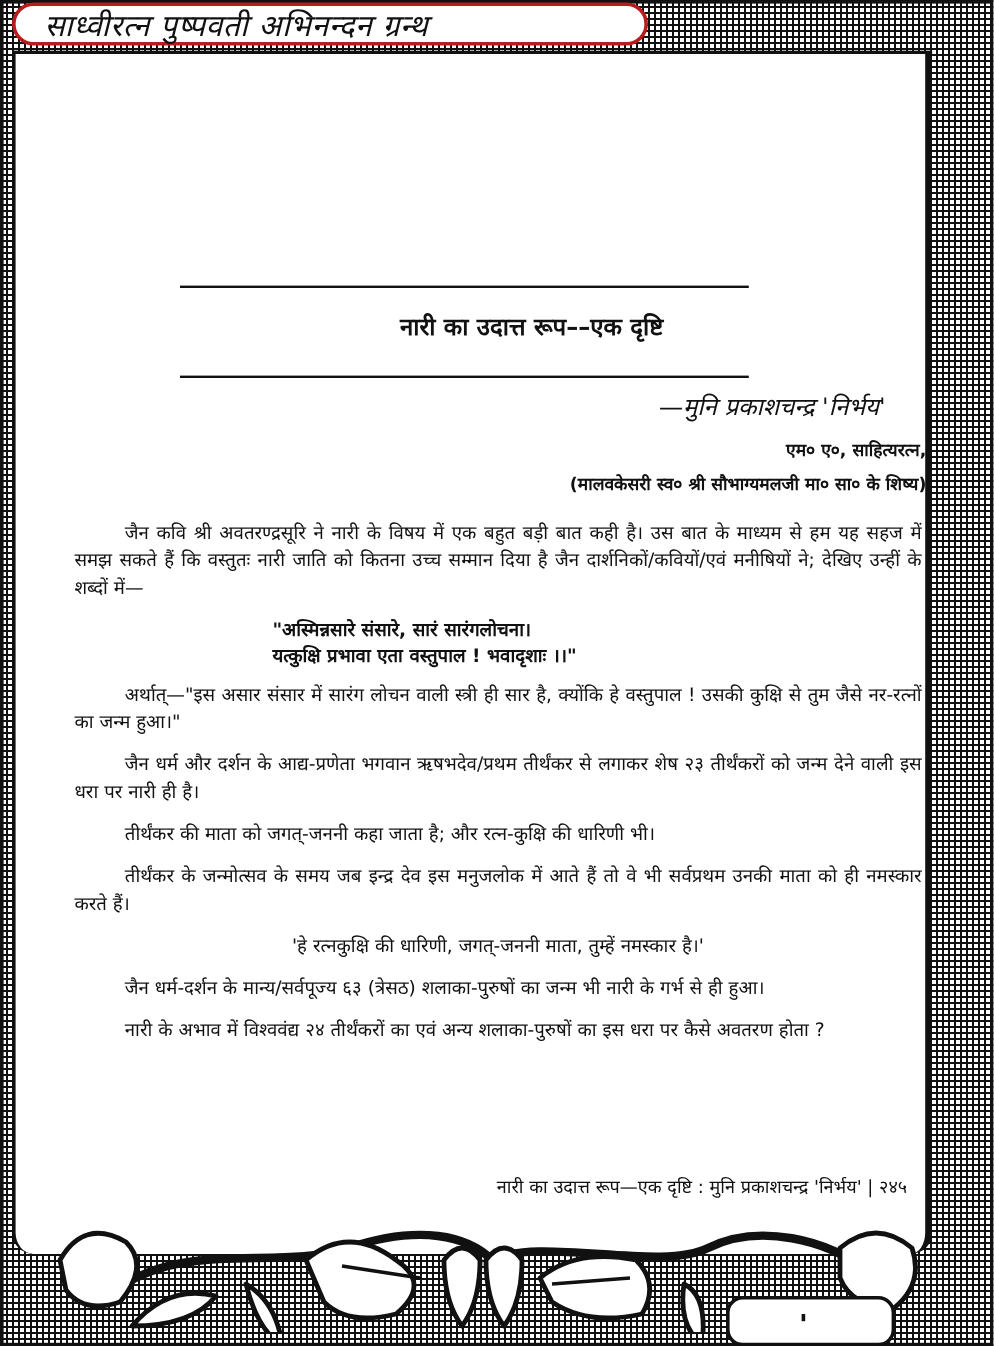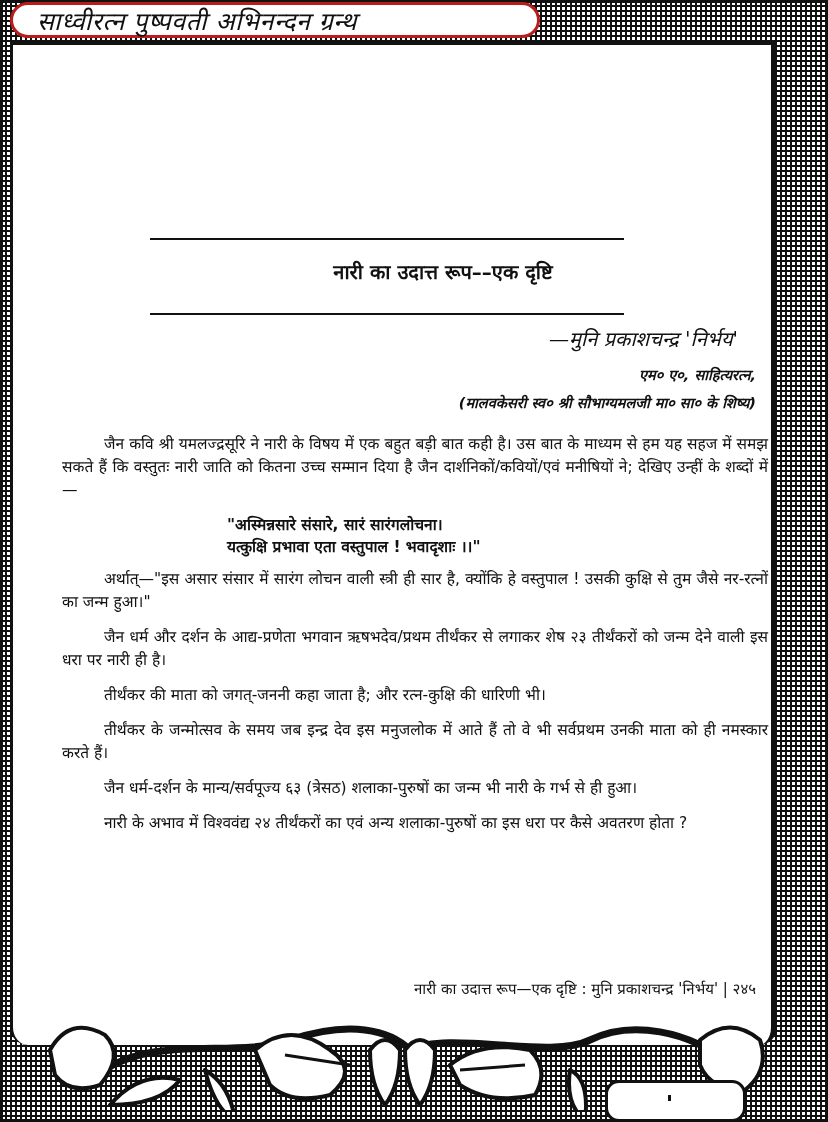--- a/index.html
+++ b/index.html
@@ -62,23 +62,23 @@
       top: 258px; text-align: center;
       font-family: "DejaVu Sans", sans-serif;
       font-weight: bold; font-size: 20px; margin-left: 48px;
     }
     .author {
       position: absolute; right: 90px; top: 325px;
       font-family: "DejaVu Serif", serif;
       font-style: italic; font-size: 20px;
     }
     .credential {
-      position: absolute; right: 72px;
+      position: absolute; right: 56px;
       font-family: "DejaVu Sans", sans-serif;
-      font-weight: bold; font-size: 14.5px; font-style: italic;
+      font-weight: bold; font-size: 14.5px;
     }
     .body-text {
       position: absolute; left: 62px; width: 706px;
       font-family: "DejaVu Sans", sans-serif;
       font-size: 15.5px; line-height: 23px;
       text-align: justify;
     }
     .body-text p { margin: 0 0 12px 0; text-indent: 42px; }
     .verse {
       text-align: left; text-indent: 0 !important;
@@ -118,27 +118,28 @@
 
 <div class="rule" style="left:150px; top:238px; width:474px;"></div>
 <div class="title">नारी का उदात्त रूप––एक दृष्टि</div>
 <div class="rule" style="left:150px; top:313px; width:474px;"></div>
 
 <div class="author">—मुनि प्रकाशचन्द्र 'निर्भय'</div>
 <div class="credential" style="top:364px;">एम० ए०, साहित्यरत्न,</div>
 <div class="credential" style="top:392px;">(मालवकेसरी स्व० श्री सौभाग्यमलजी मा० सा० के शिष्य)</div>
 
 <div class="body-text" style="top:433px;">
-  <p>जैन कवि श्री यमलज्द्रसूरि ने नारी के विषय में एक बहुत बड़ी बात कही है। उस बात के माध्यम से हम यह सहज में समझ सकते हैं कि वस्तुतः नारी जाति को कितना उच्च सम्मान दिया है जैन दार्शनिकों/कवियों/एवं मनीषियों ने; देखिए उन्हीं के शब्दों में—</p>
+  <p>जैन कवि श्री अवतरण्द्रसूरि ने नारी के विषय में एक बहुत बड़ी बात कही है। उस बात के माध्यम से हम यह सहज में समझ सकते हैं कि वस्तुतः नारी जाति को कितना उच्च सम्मान दिया है जैन दार्शनिकों/कवियों/एवं मनीषियों ने; देखिए उन्हीं के शब्दों में—</p>
   <p class="verse" style="margin-bottom:0 !important;">"अस्मिन्नसारे संसारे, सारं सारंगलोचना।</p>
   <p class="verse">यत्कुक्षि प्रभावा एता वस्तुपाल ! भवादृशाः ।।"</p>
   <p>अर्थात्—"इस असार संसार में सारंग लोचन वाली स्त्री ही सार है, क्योंकि हे वस्तुपाल ! उसकी कुक्षि से तुम जैसे नर-रत्नों का जन्म हुआ।"</p>
   <p>जैन धर्म और दर्शन के आद्य-प्रणेता भगवान ऋषभदेव/प्रथम तीर्थंकर से लगाकर शेष २३ तीर्थंकरों को जन्म देने वाली इस धरा पर नारी ही है।</p>
   <p>तीर्थंकर की माता को जगत्-जननी कहा जाता है; और रत्न-कुक्षि की धारिणी भी।</p>
   <p>तीर्थंकर के जन्मोत्सव के समय जब इन्द्र देव इस मनुजलोक में आते हैं तो वे भी सर्वप्रथम उनकी माता को ही नमस्कार करते हैं।</p>
+  <p class="center-quote">'हे रत्नकुक्षि की धारिणी, जगत्-जननी माता, तुम्हें नमस्कार है।'</p>
   <p>जैन धर्म-दर्शन के मान्य/सर्वपूज्य ६३ (त्रेसठ) शलाका-पुरुषों का जन्म भी नारी के गर्भ से ही हुआ।</p>
   <p>नारी के अभाव में विश्ववंद्य २४ तीर्थंकरों का एवं अन्य शलाका-पुरुषों का इस धरा पर कैसे अवतरण होता ?</p>
 </div>
 
 <div class="footer-line">नारी का उदात्त रूप—एक दृष्टि : मुनि प्रकाशचन्द्र 'निर्भय' | २४५</div>
 
 <svg class="vine" viewBox="0 0 760 100" xmlns="http://www.w3.org/2000/svg">
   <g fill="#fff" stroke="#111" stroke-width="4" stroke-linejoin="round">
     <path d="M60 70 C120 20, 200 50, 260 30 S360 20, 380 40" fill="none" stroke-width="7"></path>
     <path d="M380 40 C420 20, 520 50, 560 30 S660 20, 700 55" fill="none" stroke-width="7"></path>

